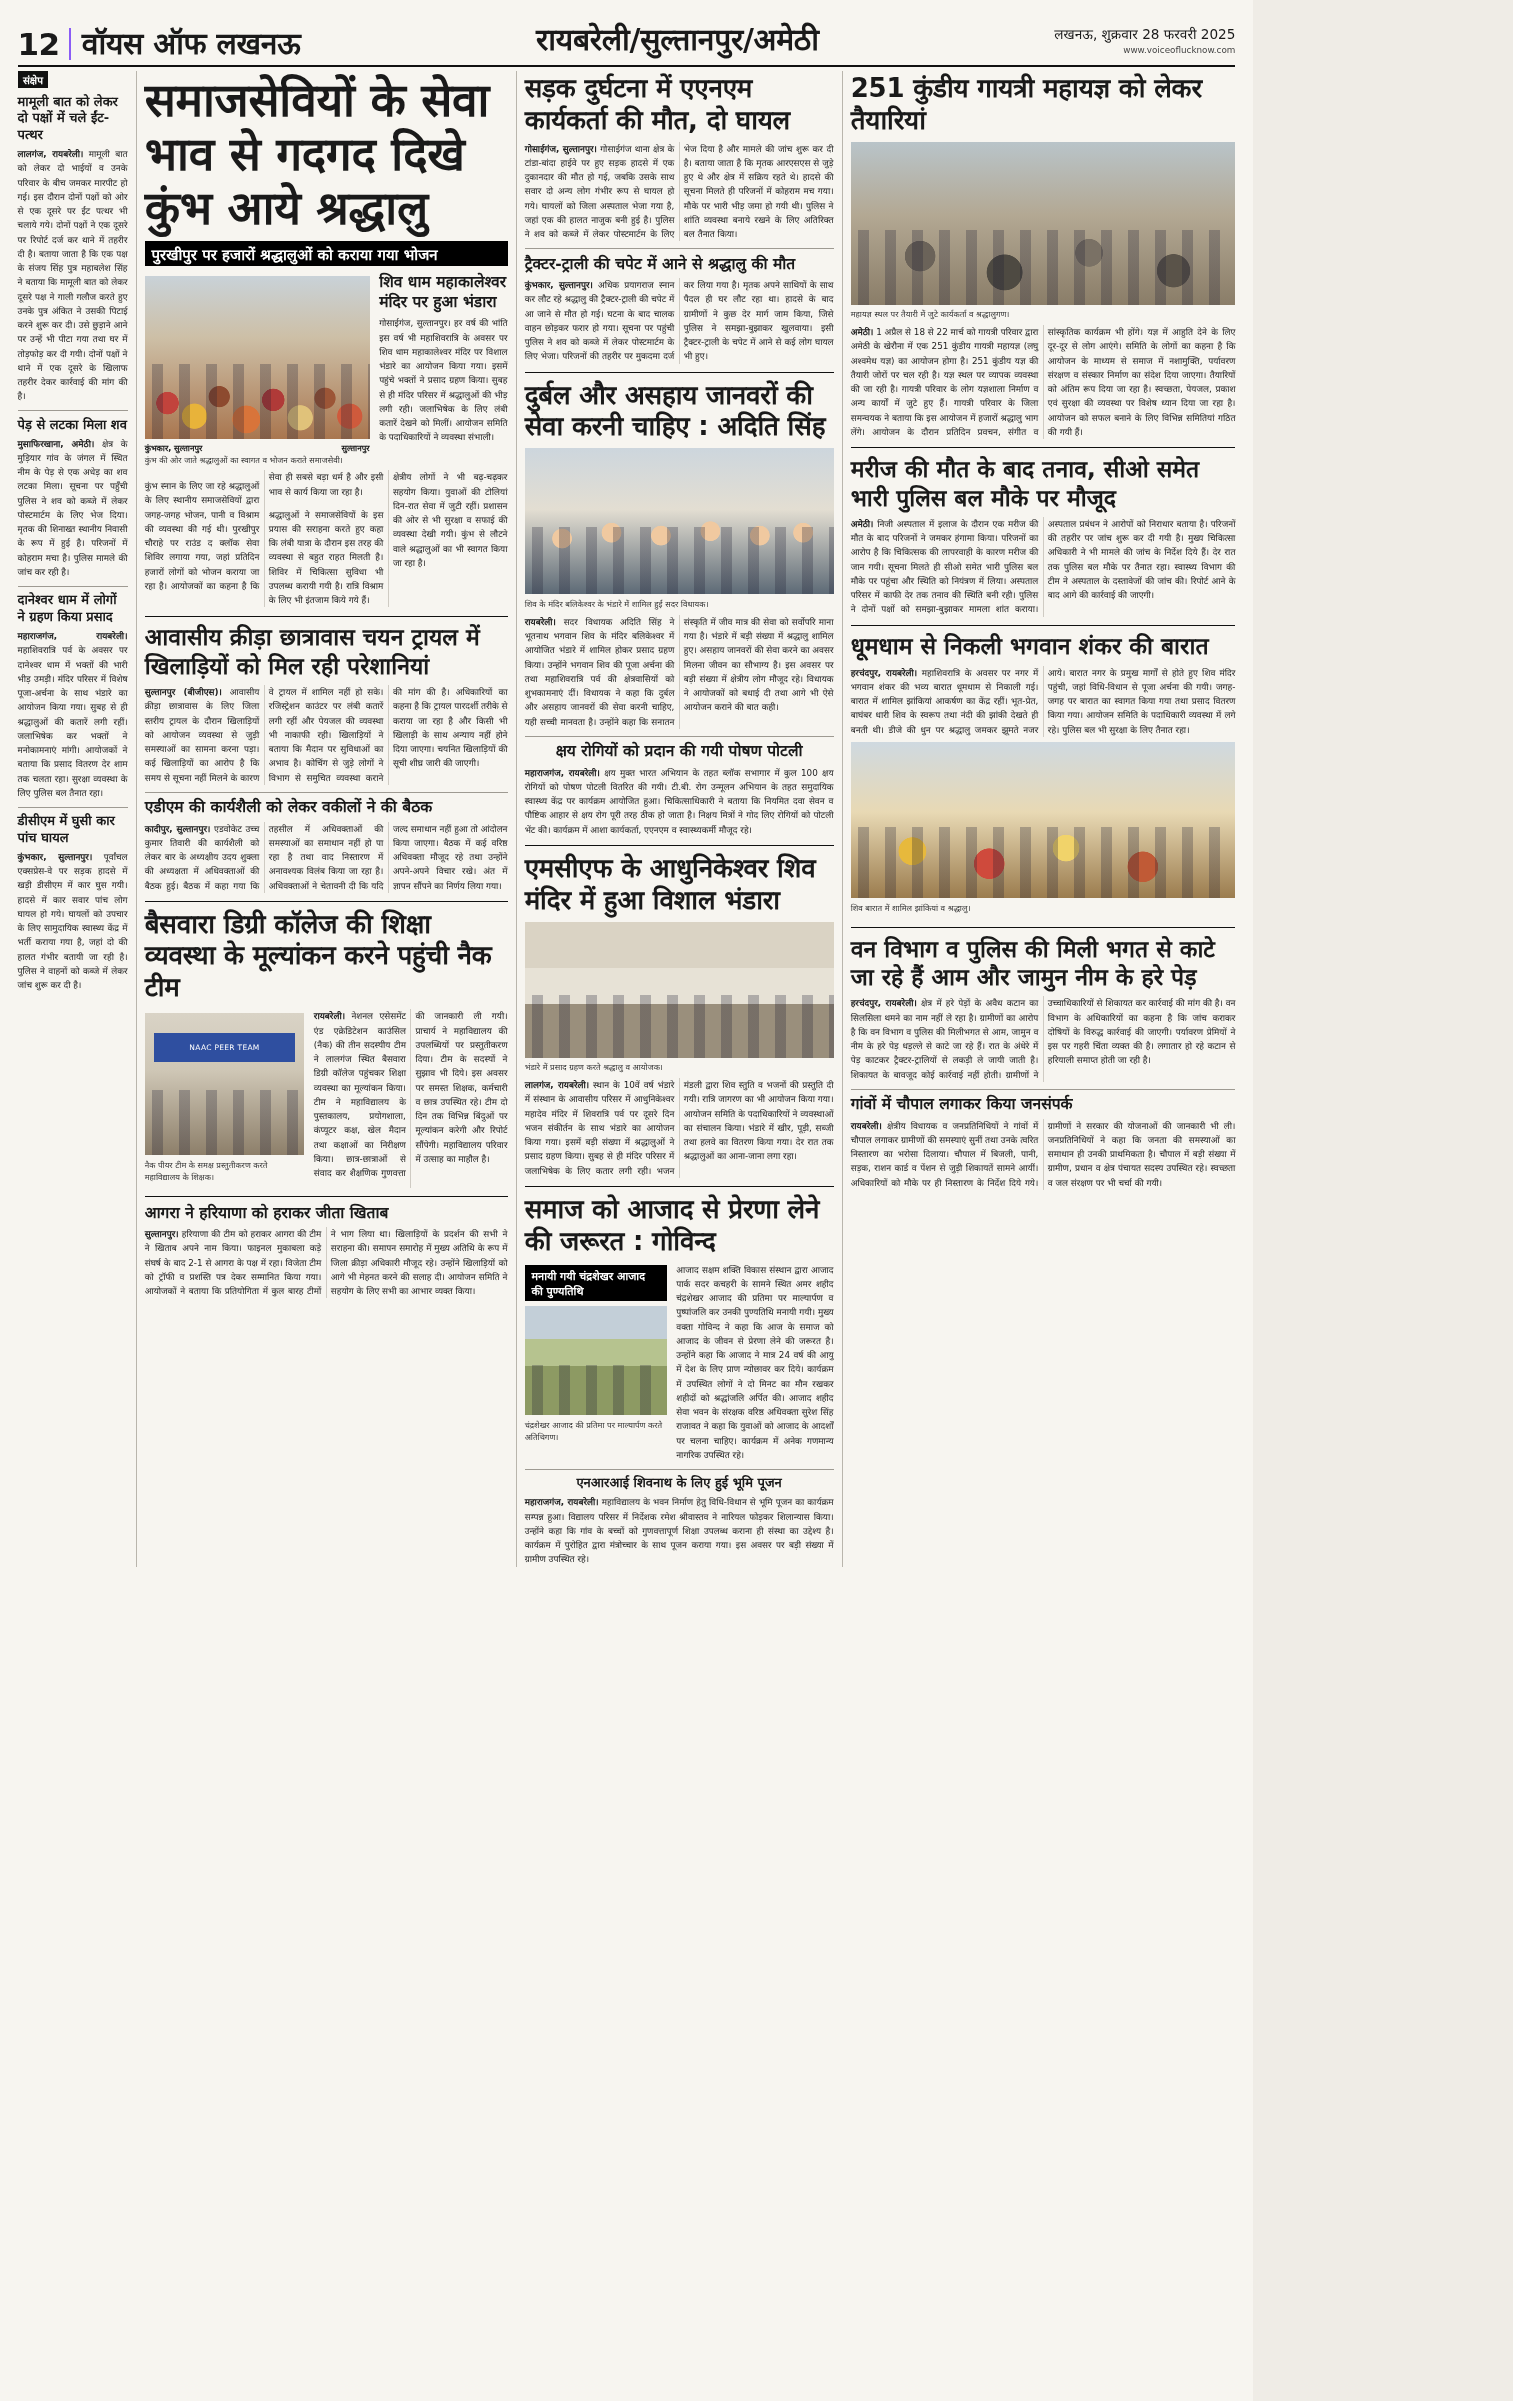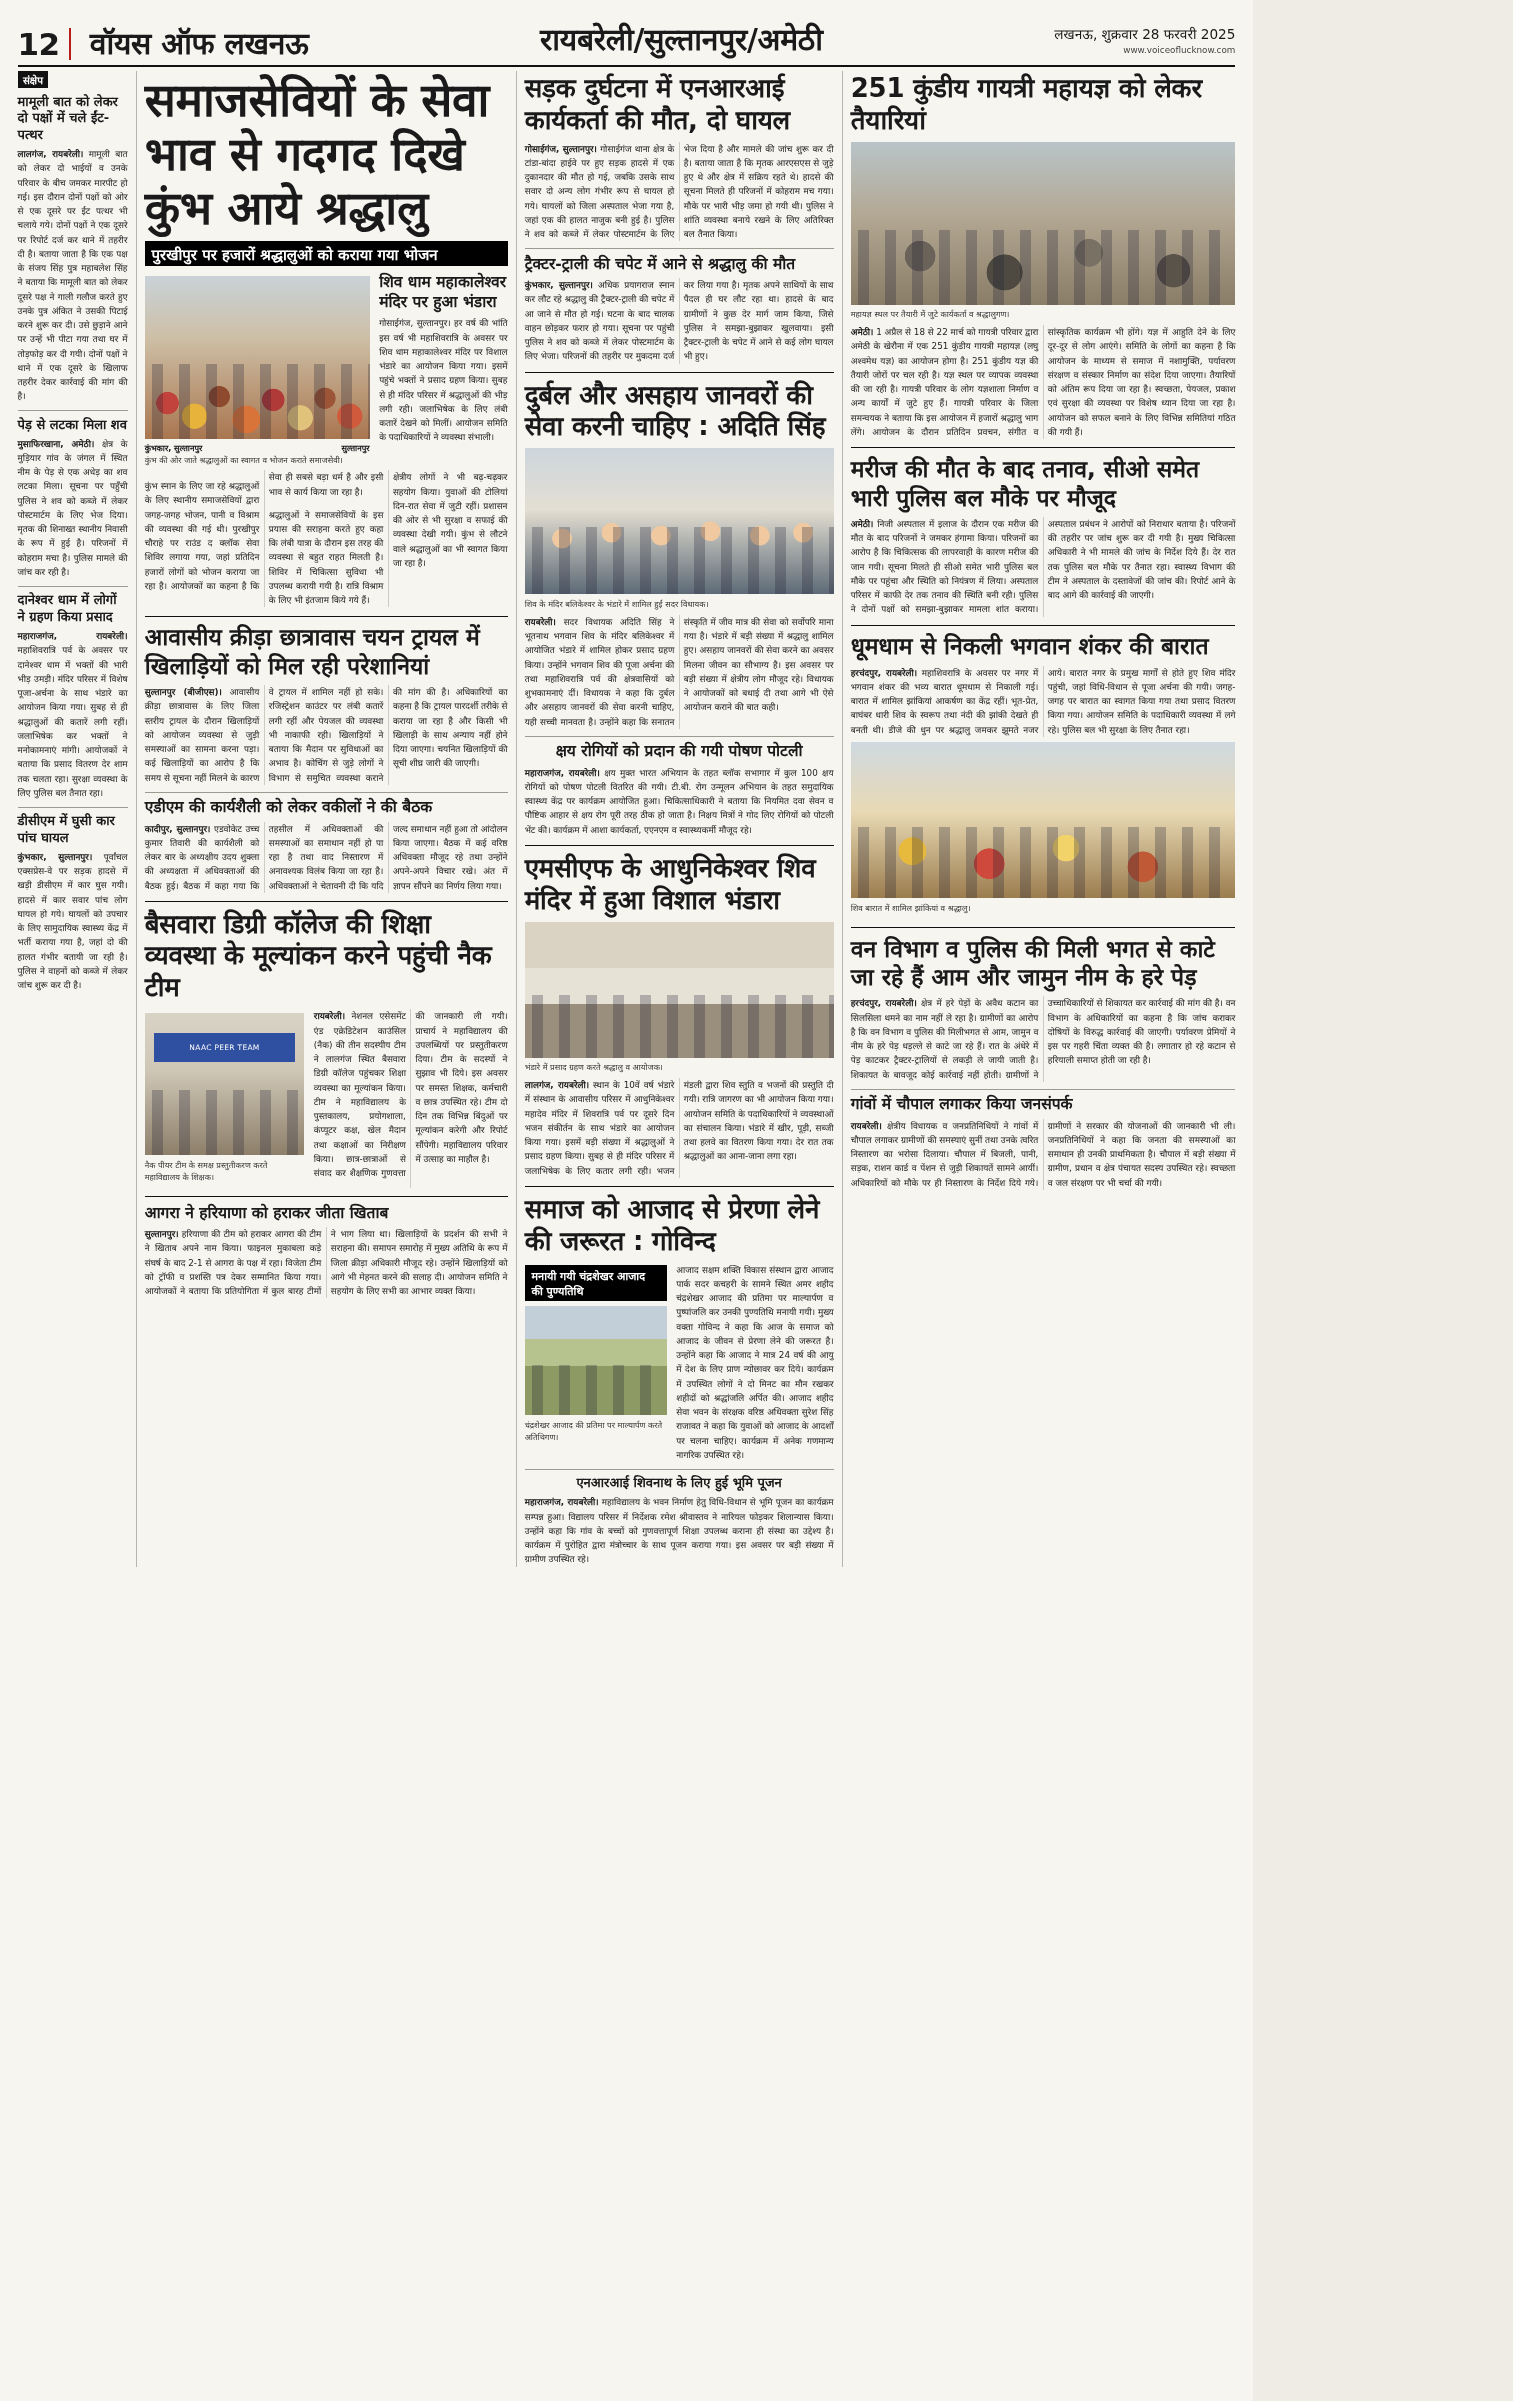--- a/index.html
+++ b/index.html
@@ -30,22 +30,22 @@
     font-size: 31px;
     font-weight: bold;
     line-height: 1;
     padding-right: 9.5px;
     letter-spacing: -0.7px;
   }
   .mh-logo {
     font-size: 30px;
     font-weight: bold;
     letter-spacing: -0.3px;
-    border-left: 2px solid #b91c1c;
-    padding-left: 19px;
+    border-left: 2px solid #8b5cf6;
+    padding-left: 11px;
     line-height: 1.05;
   }
   .mh-center {
     flex: 1;
     text-align: center;
     font-size: 30px;
     font-weight: bold;
     letter-spacing: -0.3px;
     padding-bottom: 1.4px;
   }
@@ -343,21 +343,21 @@
 
       <h4 class="head-s">आगरा ने हरियाणा को हराकर जीता खिताब</h4>
       <div class="body-text cols-2">
         <span class="dateline">सुल्तानपुर।</span>
         <span>हरियाणा की टीम को हराकर आगरा की टीम ने खिताब अपने नाम किया। फाइनल मुकाबला कड़े संघर्ष के बाद 2-1 से आगरा के पक्ष में रहा। विजेता टीम को ट्रॉफी व प्रशस्ति पत्र देकर सम्मानित किया गया। आयोजकों ने बताया कि प्रतियोगिता में कुल बारह टीमों ने भाग लिया था। खिलाड़ियों के प्रदर्शन की सभी ने सराहना की। समापन समारोह में मुख्य अतिथि के रूप में जिला क्रीड़ा अधिकारी मौजूद रहे। उन्होंने खिलाड़ियों को आगे भी मेहनत करने की सलाह दी। आयोजन समिति ने सहयोग के लिए सभी का आभार व्यक्त किया।</span>
       </div>
     </div>
 
     <div class="col col-3">
 
-      <h2 class="head-l">सड़क दुर्घटना में एनआरआई कार्यकर्ता की मौत, दो घायल</h2>
+      <h2 class="head-l">सड़क दुर्घटना में एएनएम कार्यकर्ता की मौत, दो घायल</h2>
       <div class="body-text cols-2">
         <span class="dateline">गोसाईगंज, सुल्तानपुर।</span>
         <span>गोसाईगंज थाना क्षेत्र के टांडा-बांदा हाईवे पर हुए सड़क हादसे में एक दुकानदार की मौत हो गई, जबकि उसके साथ सवार दो अन्य लोग गंभीर रूप से घायल हो गये। घायलों को जिला अस्पताल भेजा गया है, जहां एक की हालत नाजुक बनी हुई है। पुलिस ने शव को कब्जे में लेकर पोस्टमार्टम के लिए भेज दिया है और मामले की जांच शुरू कर दी है। बताया जाता है कि मृतक आरएसएस से जुड़े हुए थे और क्षेत्र में सक्रिय रहते थे। हादसे की सूचना मिलते ही परिजनों में कोहराम मच गया। मौके पर भारी भीड़ जमा हो गयी थी। पुलिस ने शांति व्यवस्था बनाये रखने के लिए अतिरिक्त बल तैनात किया।</span>
       </div>
 
       <div class="rule-thin"></div>
 
       <h4 class="head-s">ट्रैक्टर-ट्राली की चपेट में आने से श्रद्धालु की मौत</h4>
       <div class="body-text cols-2">
         <span class="dateline">कुंभकार, सुल्तानपुर।</span>

